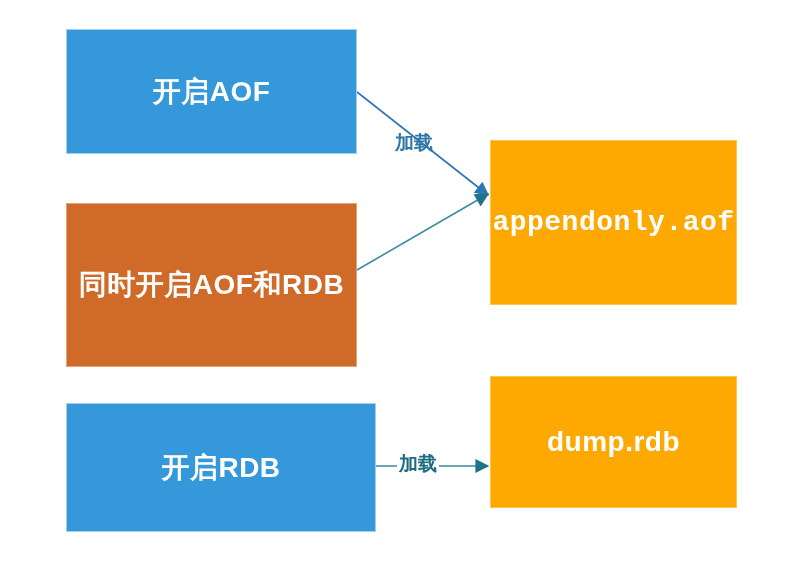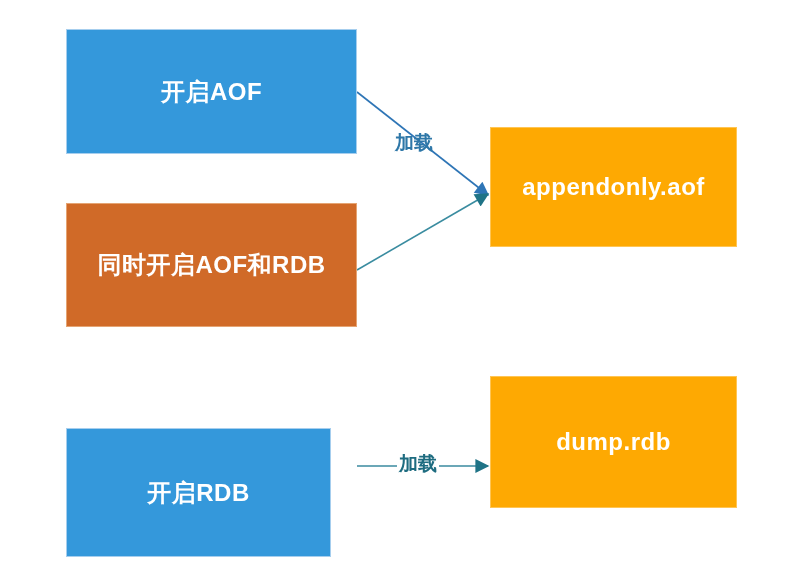--- a/index.html
+++ b/index.html
@@ -22,32 +22,32 @@
     pointer-events: none;
   }
   .node {
     position: absolute;
     display: flex;
     align-items: center;
     justify-content: center;
     box-sizing: border-box;
     color: var(--node-text, #fff);
     font-weight: 700;
-    font-size: 24px;
+    font-size: 28px;
     letter-spacing: 0.5px;
     text-align: right;
   }
   .node-blue   { background: var(--box-blue);   border: 1px solid var(--box-blue-border); }
   .node-orange { background: var(--box-orange); border: 1px solid var(--box-orange-border); }
   .node-amber  { background: var(--box-amber);  border: 1px solid var(--box-amber-border); }
 
   .node-aof      { left: 66px;  top: 29px;  width: 291px; height: 125px; }
-  .node-both     { left: 66px;  top: 203px; width: 291px; height: 124px; }
-  .node-rdb      { left: 66px;  top: 403px; width: 265px; height: 129px; margin-top: 25px; }
-  .node-aof-file { left: 490px; top: 127px; width: 247px; height: 120px; }
+  .node-both     { left: 66px;  top: 203px; width: 291px; height: 164px; }
+  .node-rdb      { left: 66px;  top: 403px; width: 310px; height: 129px; }
+  .node-aof-file { left: 490px; top: 140px; width: 247px; height: 165px; font-family: Liberation Mono, monospace; }
   .node-rdb-file { left: 490px; top: 376px; width: 247px; height: 132px; }
 
   .edge-label {
     position: absolute;
     font-weight: 700;
     font-size: 19px;
     line-height: 30px;
     white-space: nowrap;
   }
   .edge-label-1 { left: 395px; top: 128px; color: var(--label-blue); }

